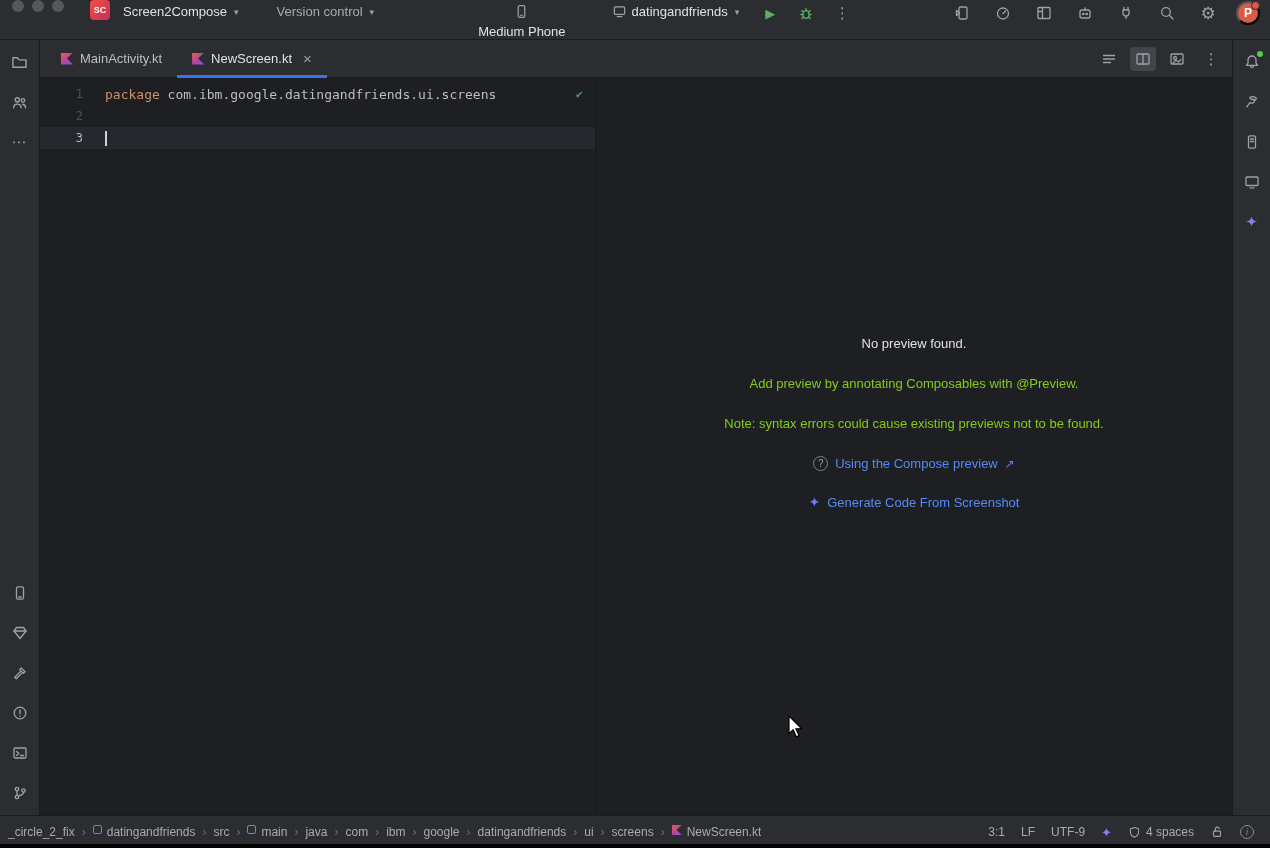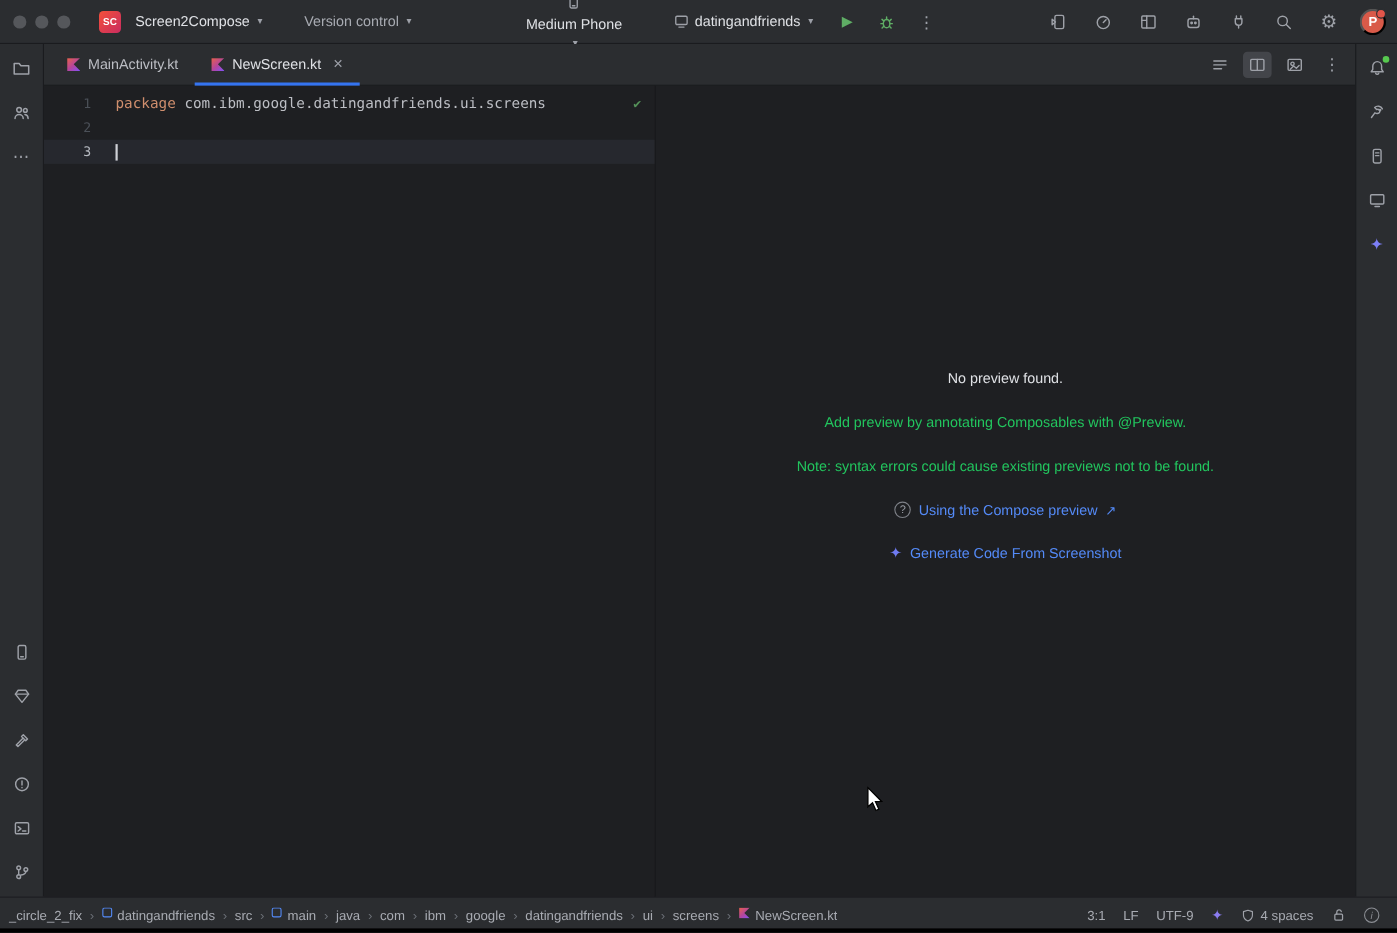--- a/index.html
+++ b/index.html
@@ -9,21 +9,21 @@
     color: #bcbec4;
     font-family: "Liberation Sans", "DejaVu Sans", sans-serif;
     font-size: 13px;
     overflow: hidden;
     position: relative;
   }
 
   
   .titlebar {
     height: 40px; background: #2b2d30; border-bottom: 1px solid #1a1b1e;
-    display: flex; align-items: center; padding: 0 10px 0 12px;
+    display: flex; align-items: flex-start; padding: 0 10px 0 12px;
   }
   .lights { display: flex; gap: 8px; margin-right: 26px; }
   .light { width: 12px; height: 12px; border-radius: 50%; background: #55575b; }
   .badge-sc {
     width: 20px; height: 20px; border-radius: 4px; flex: none;
     background: linear-gradient(135deg, #f4503a, #c92c60);
     color: #fff; font-size: 9px; font-weight: bold;
     display: flex; align-items: center; justify-content: center; margin-right: 7px;
   }
   .tb-btn {
@@ -117,21 +117,21 @@
   .code-text { white-space: pre; color: #bcbec4; }
   .kw { color: #cf8e6d; }
   .caret { display: inline-block; width: 2px; height: 15px; background: #ced0d6; vertical-align: middle; }
   .check-widget { position: absolute; top: 9px; right: 12px; color: #549159; font-size: 12px; }
 
   
   .preview {
     flex: 1; background: #1e1f22; border-left: 1px solid #161719;
     display: flex; flex-direction: column; align-items: center; padding-top: 258px;
   }
-  .msg { margin-bottom: 25px; color: #22c55e; }
+  .msg { margin-bottom: 25px; color: #84cc16; }
   .msg-title { color: #dfe1e5; }
   .pv-link { display: flex; align-items: center; gap: 7px; color: #548af7; margin-bottom: 23px; cursor: default; }
   .help-circle {
     width: 15px; height: 15px; border-radius: 50%; border: 1px solid #7e8188; color: #9da0a8;
     font-size: 10px; display: flex; align-items: center; justify-content: center; flex: none;
   }
   .ext { font-size: 12px; }
   .sparkle-blue { color: #6f7bf2; font-size: 14px; }
 
   

